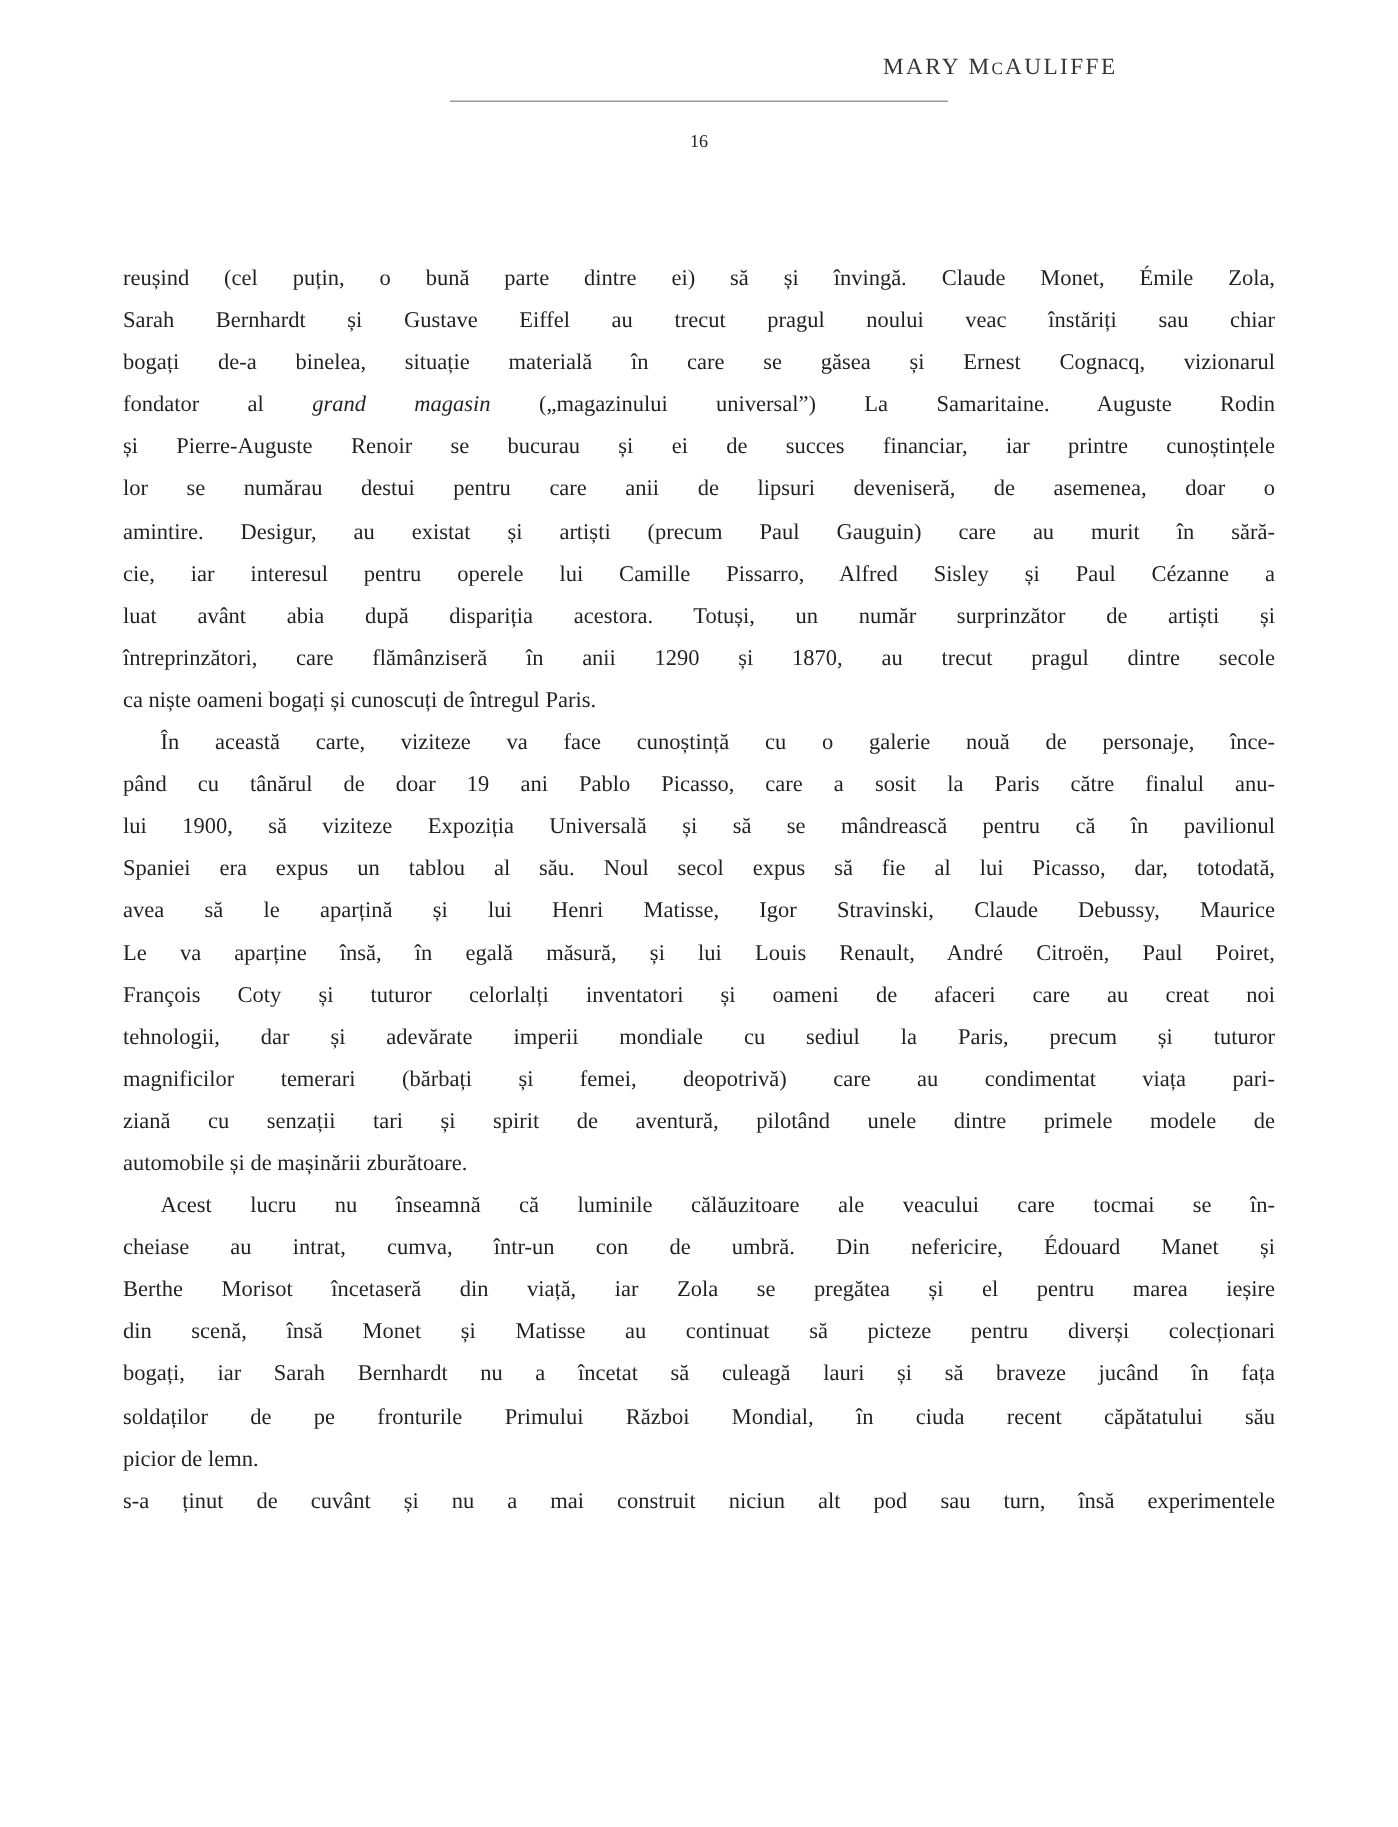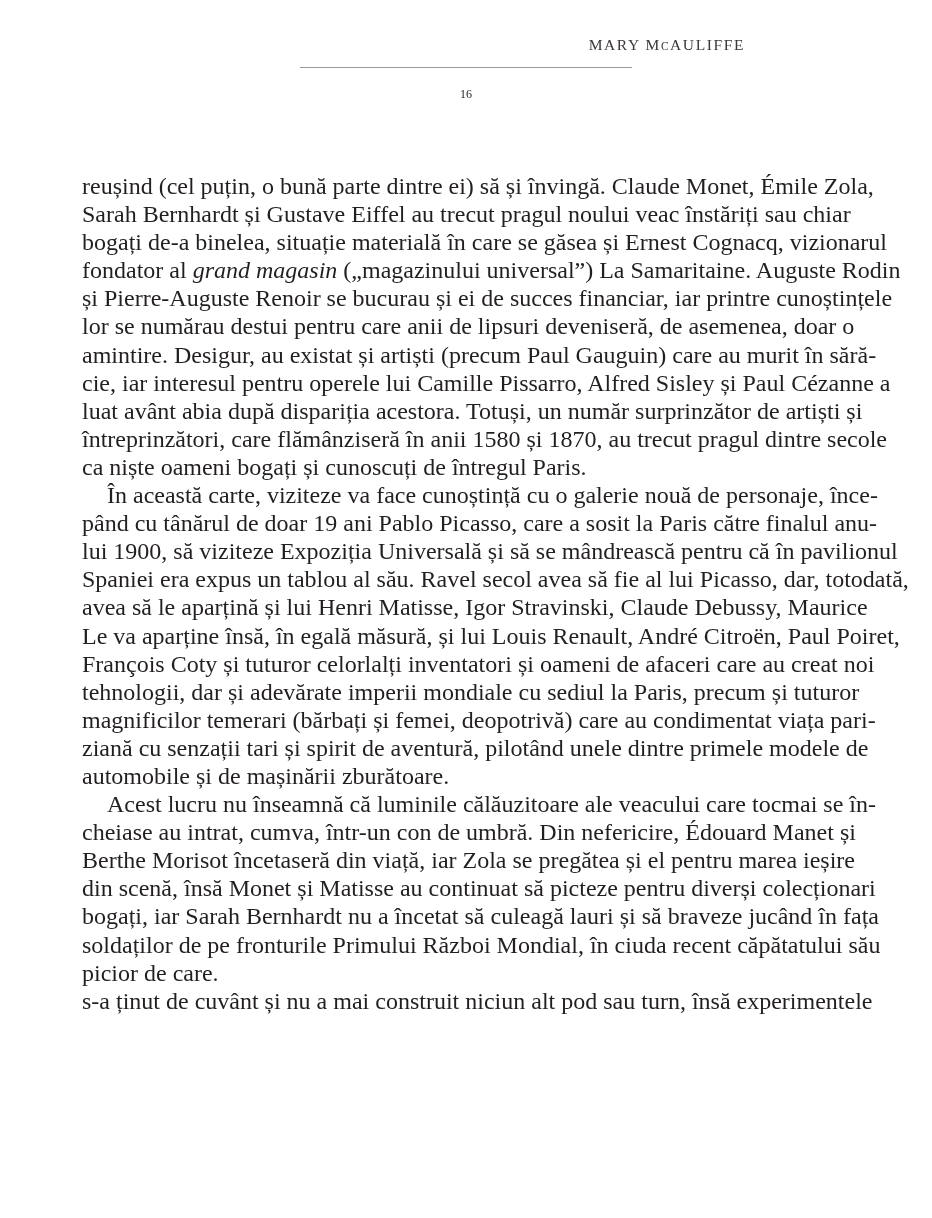--- a/index.html
+++ b/index.html
@@ -4,21 +4,21 @@
 <style>
   html, body { margin: 0; padding: 0; background: #ffffff; }
   body { width: 932px; height: 1218px; position: relative; overflow: hidden;
          font-family: "Liberation Serif", "DejaVu Serif", serif; color: #231f20; }
   .running-head { position: absolute; top: 36px; left: 0; width: 745px; text-align: right;
          font-size: 15.5px; letter-spacing: 1.6px; color: #3a3638; }
   .running-head .sc { font-size: 11.5px; letter-spacing: 1.4px; }
   .rule { position: absolute; top: 67px; left: 300px; width: 332px; height: 0;
           border-top: 1px solid #9a9a9a; }
   .folio { position: absolute; top: 73px; left: 0; width: 932px; text-align: center; font-size: 12px; margin-top: 14px; }
-  .body-text { position: absolute; top: 172px; left: 82px; width: 768px; font-size: 24px; }
+  .body-text { position: absolute; top: 172px; left: 82px; width: 768px; font-size: 15px; }
   .line { height: 28.1px; line-height: 28.1px; white-space: nowrap; text-align: justify;
           text-align-last: justify; overflow: visible; }
   .line.last { text-align-last: left; }
   .line.indent { text-indent: 25px; }
   i { font-style: italic; font-family: Liberation Serif, serif; }
 </style>
 </head>
 <body>
 
 <div class="running-head">
@@ -31,41 +31,41 @@
     <div>
       <div class="line">reușind (cel puțin, o bună parte dintre ei) să și învingă. Claude Monet, Émile Zola,</div>
       <div class="line">Sarah Bernhardt și Gustave Eiffel au trecut pragul noului veac înstăriți sau chiar</div>
       <div class="line">bogați de-a binelea, situație materială în care se găsea și Ernest Cognacq, vizionarul</div>
       <div class="line">fondator al <i>grand magasin</i> („magazinului universal”) La Samaritaine. Auguste Rodin</div>
       <div class="line">și Pierre-Auguste Renoir se bucurau și ei de succes financiar, iar printre cunoștințele</div>
       <div class="line">lor se numărau destui pentru care anii de lipsuri deveniseră, de asemenea, doar o</div>
       <div class="line">amintire. Desigur, au existat și artiști (precum Paul Gauguin) care au murit în sără-</div>
       <div class="line">cie, iar interesul pentru operele lui Camille Pissarro, Alfred Sisley și Paul Cézanne a</div>
       <div class="line">luat avânt abia după dispariția acestora. Totuși, un număr surprinzător de artiști și</div>
-      <div class="line">întreprinzători, care flămânziseră în anii 1580 și 1870, au trecut pragul dintre secole</div>
+      <div class="line">întreprinzători, care flămânziseră în anii 1290 și 1870, au trecut pragul dintre secole</div>
       <div class="line last">ca niște oameni bogați și cunoscuți de întregul Paris.</div>
     </div>
     <div>
       <div class="line indent">În această carte, viziteze va face cunoștință cu o galerie nouă de personaje, înce-</div>
       <div class="line">pând cu tânărul de doar 19 ani Pablo Picasso, care a sosit la Paris către finalul anu-</div>
       <div class="line">lui 1900, să viziteze Expoziția Universală și să se mândrească pentru că în pavilionul</div>
-      <div class="line">Spaniei era expus un tablou al său. Ravel secol avea să fie al lui Picasso, dar, totodată,</div>
+      <div class="line">Spaniei era expus un tablou al său. Noul secol expus să fie al lui Picasso, dar, totodată,</div>
       <div class="line">avea să le aparțină și lui Henri Matisse, Igor Stravinski, Claude Debussy, Maurice</div>
       <div class="line">Le va aparține însă, în egală măsură, și lui Louis Renault, André Citroën, Paul Poiret,</div>
       <div class="line">François Coty și tuturor celorlalți inventatori și oameni de afaceri care au creat noi</div>
       <div class="line">tehnologii, dar și adevărate imperii mondiale cu sediul la Paris, precum și tuturor</div>
       <div class="line">magnificilor temerari (bărbați și femei, deopotrivă) care au condimentat viața pari-</div>
       <div class="line">ziană cu senzații tari și spirit de aventură, pilotând unele dintre primele modele de</div>
       <div class="line last">automobile și de mașinării zburătoare.</div>
     </div>
     <div>
       <div class="line indent">Acest lucru nu înseamnă că luminile călăuzitoare ale veacului care tocmai se în-</div>
       <div class="line">cheiase au intrat, cumva, într-un con de umbră. Din nefericire, Édouard Manet și</div>
       <div class="line">Berthe Morisot încetaseră din viață, iar Zola se pregătea și el pentru marea ieșire</div>
       <div class="line">din scenă, însă Monet și Matisse au continuat să picteze pentru diverși colecționari</div>
       <div class="line">bogați, iar Sarah Bernhardt nu a încetat să culeagă lauri și să braveze jucând în fața</div>
       <div class="line">soldaților de pe fronturile Primului Război Mondial, în ciuda recent căpătatului său</div>
-      <div class="line last">picior de care.</div>
+      <div class="line last">picior de lemn.</div>
     </div>
     <div>
       <div class="line">s-a ținut de cuvânt și nu a mai construit niciun alt pod sau turn, însă experimentele</div>
     </div>
   </div>
 
 </body></html>

